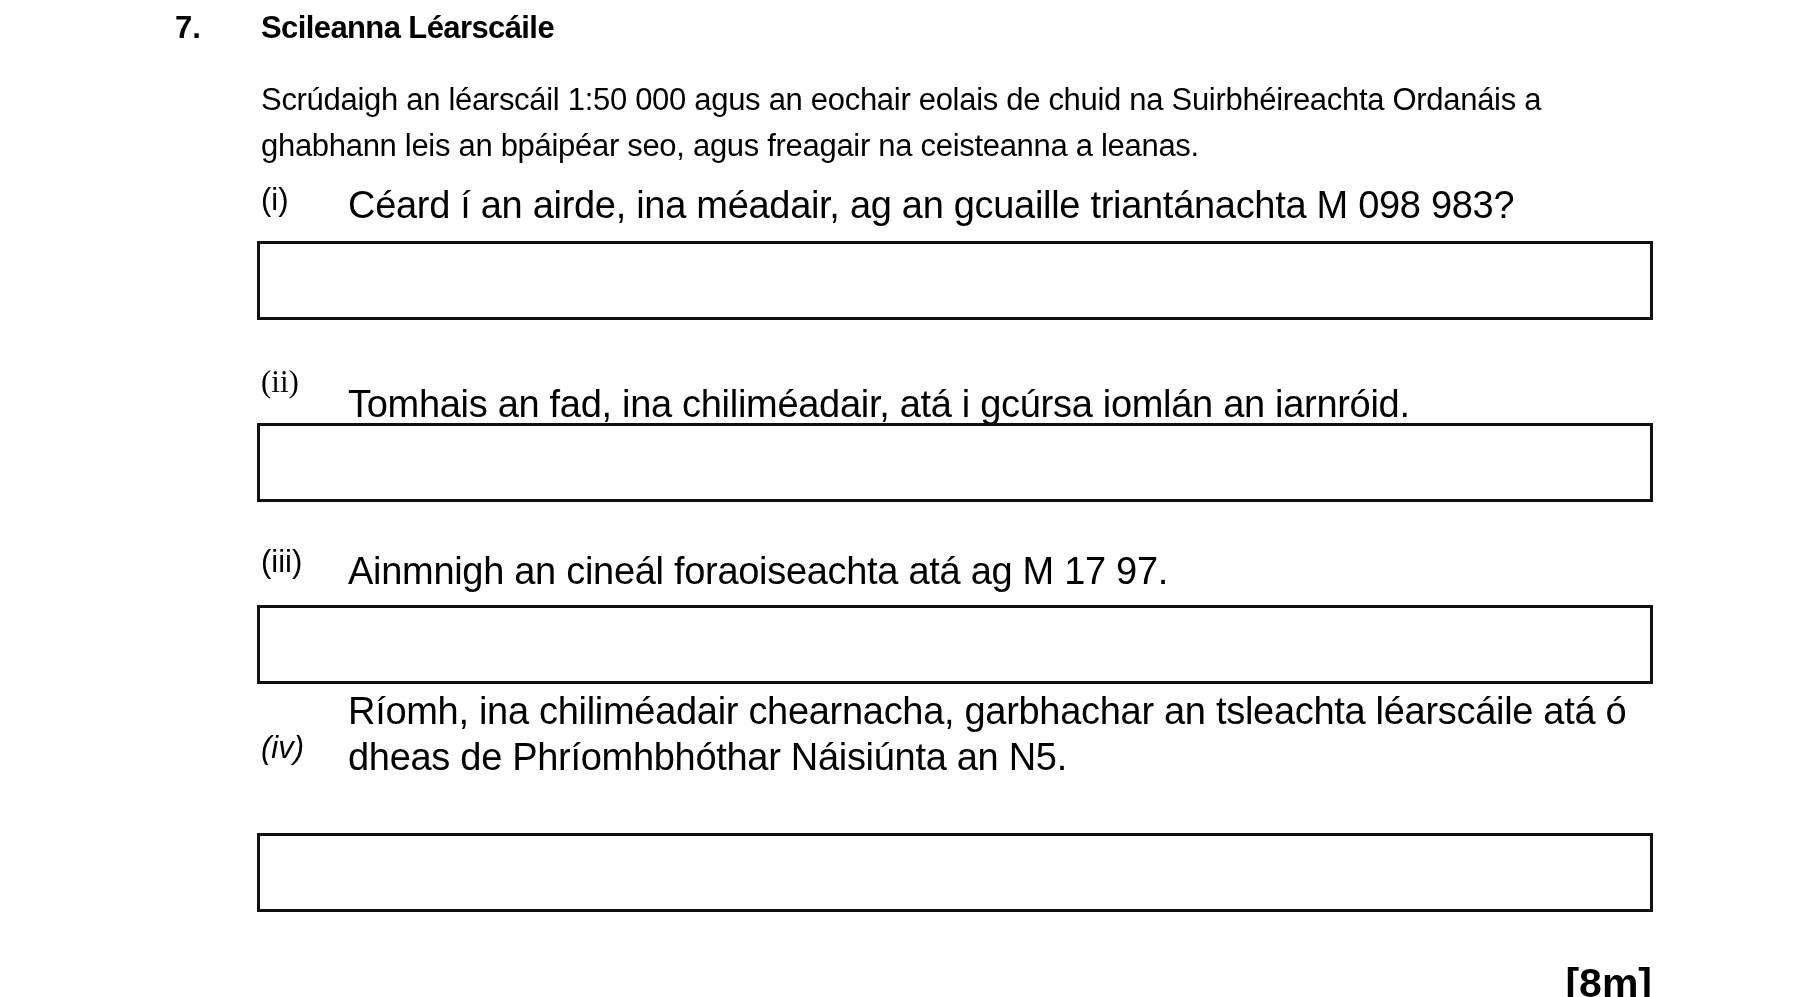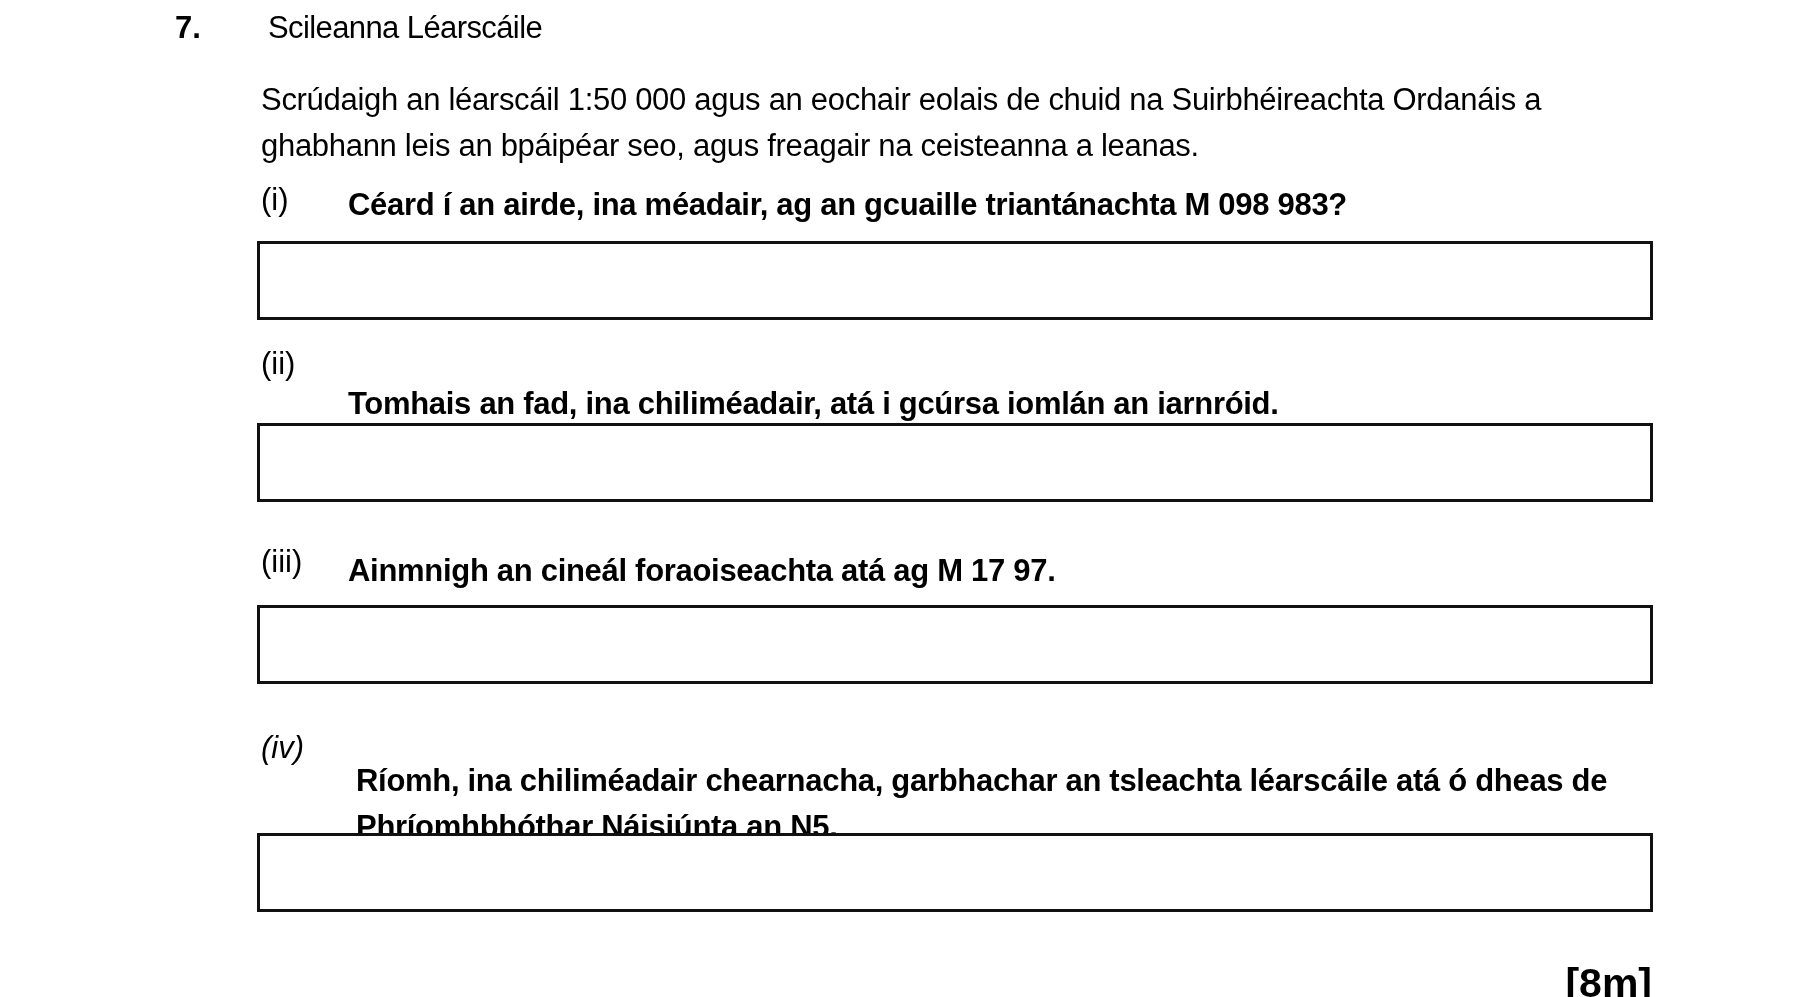--- a/index.html
+++ b/index.html
@@ -1,52 +1,52 @@
 <!DOCTYPE html>
 <html><head>
 <meta charset="utf-8">
 <style>
   html, body { margin: 0; padding: 0; background: #ffffff; }
   body { width: 1818px; height: 997px; position: relative; overflow: hidden;
          font-family: "Liberation Sans", sans-serif; color: #000; }
   .abs { position: absolute; }
   .qnum { left: 175px; top: 10px; font-size: 31px; font-weight: bold; }
-  .qtitle { left: 268px; top: 10px; font-size: 31px; font-weight: normal; letter-spacing: -0.6px; }
+  .qtitle { left: 261px; top: 10px; font-size: 31px; font-weight: bold; letter-spacing: -0.6px; }
   .intro { left: 261px; top: 77px; font-size: 31px; line-height: 46px; letter-spacing: -0.3px; width: 1420px; }
   .part-label { left: 261px; font-size: 31px; }
-  .part-text { left: 348px; font-size: 31px; line-height: 46px; letter-spacing: -0.3px; width: 1330px; font-weight: bold; }
+  .part-text { left: 348px; font-size: 38px; line-height: 46px; letter-spacing: -0.3px; width: 1330px; }
   .answer-box { left: 257px; width: 1390px; border: 3px solid #111; background: #fff; box-sizing: content-box; }
   .answer-box textarea { width: 100%; height: 100%; border: none; outline: none; resize: none; background: transparent;
       font-family: "Liberation Sans", sans-serif; font-size: 28px; padding: 8px; box-sizing: border-box; }
   .marks { right: 166px; top: 960px; font-size: 41px; font-weight: bold; }
 </style>
 </head>
 <body>
 
 <div class="abs qnum">7.</div>
 <div class="abs qtitle">Scileanna Léarscáile</div>
 <div class="abs intro">Scrúdaigh an léarscáil 1:50 000 agus an eochair eolais de chuid na Suirbhéireachta Ordanáis a ghabhann leis an bpáipéar seo, agus freagair na ceisteanna a leanas.</div>
 
 <div class="abs part-label" style="top:182px;">(i)</div>
 <div class="abs part-text" style="top:182px;">Céard í an airde, ina méadair, ag an gcuaille triantánachta M 098 983?</div>
 <div class="abs answer-box" style="top:241px; height:73px;">
   <textarea style=""></textarea>
 </div>
 
-<div class="abs part-label" style="top:346px;">(ii)</div>
+<div class="abs part-label" style="top:364px;font-family:Liberation Serif, serif;">(ii)</div>
 <div class="abs part-text" style="top:365px;margin-top:16px;">Tomhais an fad, ina chiliméadair, atá i gcúrsa iomlán an iarnróid.</div>
 <div class="abs answer-box" style="top:423px; height:73px;">
   <textarea style=""></textarea>
 </div>
 
 <div class="abs part-label" style="top:544px;">(iii)</div>
 <div class="abs part-text" style="top:548px;">Ainmnigh an cineál foraoiseachta atá ag M 17 97.</div>
 <div class="abs answer-box" style="top:605px; height:73px;">
   <textarea style=""></textarea>
 </div>
 
 <div class="abs part-label" style="top:730px;font-style:italic;">(iv)</div>
-<div class="abs part-text" style="top:758px;margin-left:8px;">Ríomh, ina chiliméadair chearnacha, garbhachar an tsleachta léarscáile atá ó dheas de Phríomhbhóthar Náisiúnta an N5.</div>
+<div class="abs part-text" style="top:688px;">Ríomh, ina chiliméadair chearnacha, garbhachar an tsleachta léarscáile atá ó dheas de Phríomhbhóthar Náisiúnta an N5.</div>
 <div class="abs answer-box" style="top:833px; height:73px;">
   <textarea style=""></textarea>
 </div>
 
 <div class="abs marks">[8m]</div>
 
 </body></html>

